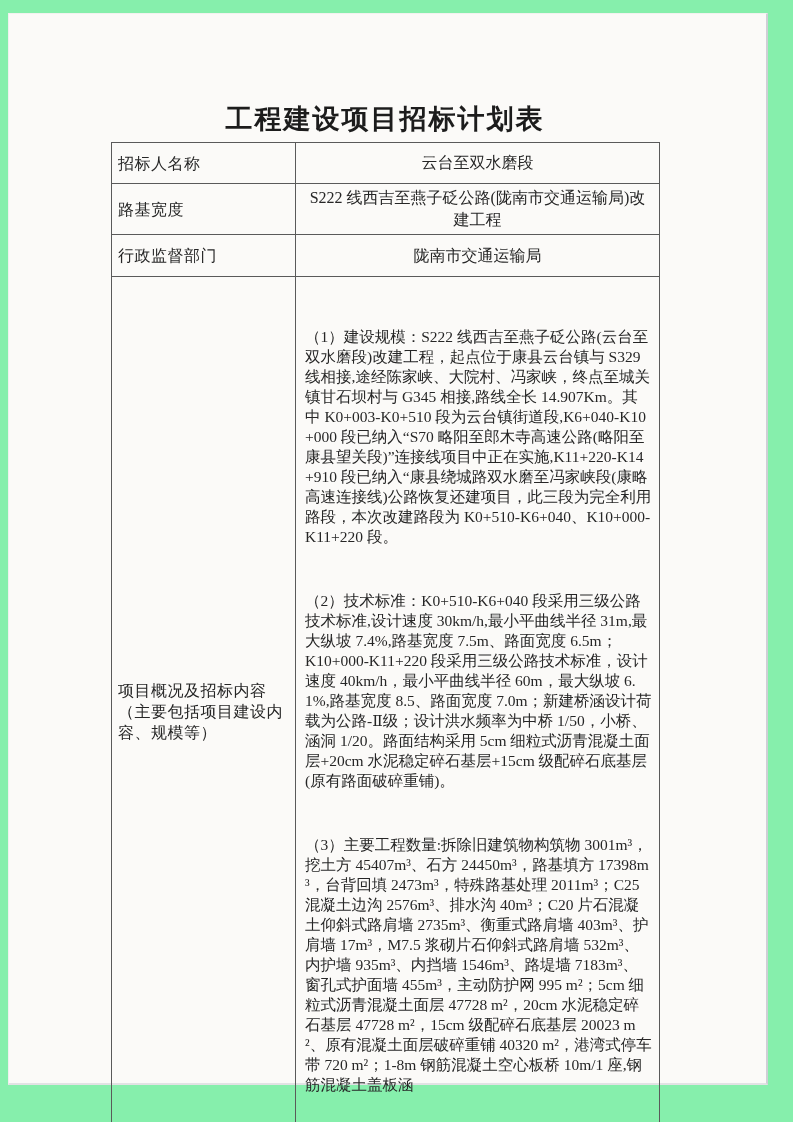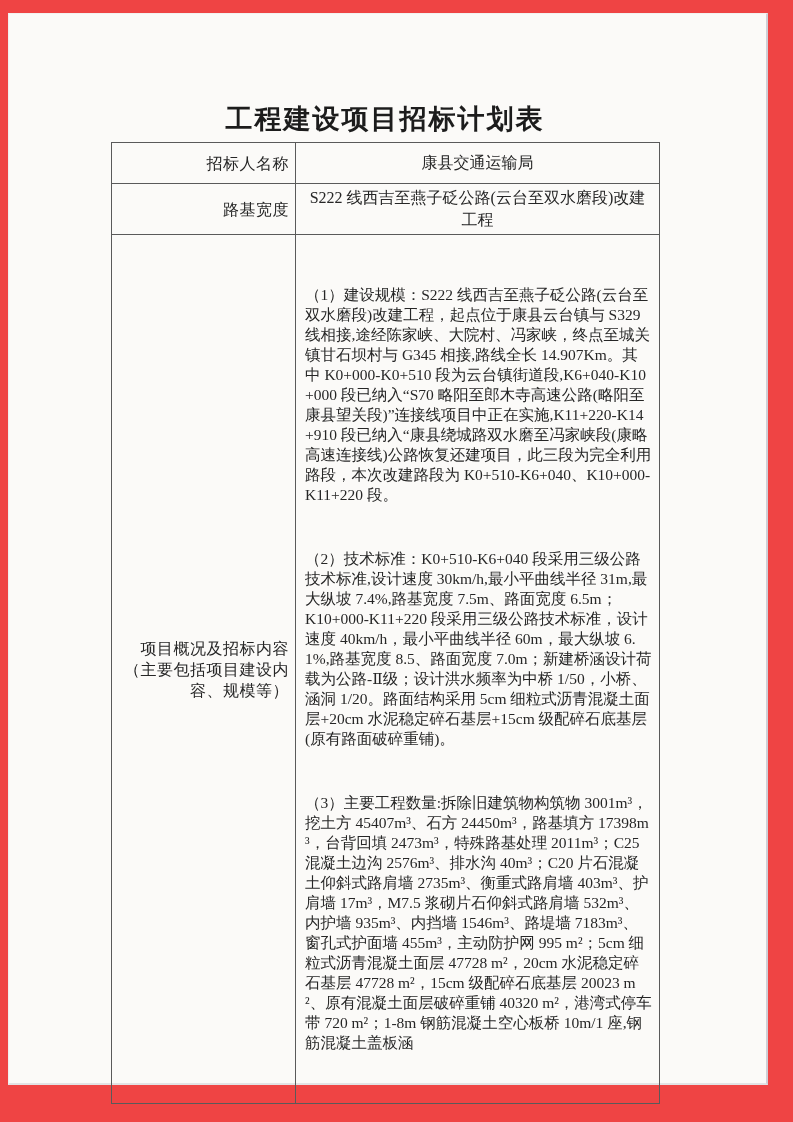--- a/index.html
+++ b/index.html
@@ -5,21 +5,21 @@
   html, body {
     margin: 0;
     padding: 0;
     background: #ffffff;
     font-family: "Liberation Serif", "DejaVu Serif", serif;
   }
   .canvas {
     position: relative;
     width: 793px;
     height: 1122px;
-    background: #ef4444;
+    background: #86efac;
     overflow: hidden;
   }
   
   .sheet {
     position: absolute;
     left: 8px;
     top: 13px;
     width: 760px;
     height: 1072px;
     background: #fbfaf8;
@@ -51,21 +51,21 @@
     width: 548px;
     color: #262626;
   }
   table.grid td {
     border: 1px solid #5a5a5a;
     vertical-align: middle;
     box-sizing: border-box;
   }
   td.lbl {
     width: 184px;
-    text-align: right;
+    text-align: left;
     font-size: 16px;
     letter-spacing: 0.5px;
     line-height: 21px;
     padding: 2px 6px;
   }
   td.val {
     width: 364px;
     text-align: center;
     font-size: 16px;
     line-height: 22px;
@@ -96,34 +96,38 @@
 <div class="canvas">
   <div class="sheet">
     <div class="content">
 
       <h1 class="doc-title">工程建设项目招标计划表</h1>
 
       <table class="grid">
         <tbody>
             <tr class="r1">
           <td class="lbl">招标人名称</td>
-          <td class="val">康县交通运输局</td>
+          <td class="val">云台至双水磨段</td>
         </tr>
 
         <tr class="r2">
           <td class="lbl">路基宽度</td>
-          <td class="val">S222 线西吉至燕子砭公路(云台至双水磨段)改建工程</td>
+          <td class="val">S222 线西吉至燕子砭公路(陇南市交通运输局)改建工程</td>
         </tr>
 
+        <tr class="r3">
+          <td class="lbl">行政监督部门</td>
+          <td class="val">陇南市交通运输局</td>
+        </tr>
 
 
         <tr class="r5">
           <td class="lbl">项目概况及招标内容（主要包括项目建设内容、规模等）</td>
           <td class="val overview-cell">
-            <div class="para">（1）建设规模：S222 线西吉至燕子砭公路(云台至双水磨段)改建工程，起点位于康县云台镇与 S329 线相接,途经陈家峡、大院村、冯家峡，终点至城关镇甘石坝村与 G345 相接,路线全长 14.907Km。其中 K0+000-K0+510 段为云台镇街道段,K6+040-K10+000 段已纳入“S70 略阳至郎木寺高速公路(略阳至康县望关段)”连接线项目中正在实施,K11+220-K14+910 段已纳入“康县绕城路双水磨至冯家峡段(康略高速连接线)公路恢复还建项目，此三段为完全利用路段，本次改建路段为 K0+510-K6+040、K10+000-K11+220 段。</div>
+            <div class="para">（1）建设规模：S222 线西吉至燕子砭公路(云台至双水磨段)改建工程，起点位于康县云台镇与 S329 线相接,途经陈家峡、大院村、冯家峡，终点至城关镇甘石坝村与 G345 相接,路线全长 14.907Km。其中 K0+003-K0+510 段为云台镇街道段,K6+040-K10+000 段已纳入“S70 略阳至郎木寺高速公路(略阳至康县望关段)”连接线项目中正在实施,K11+220-K14+910 段已纳入“康县绕城路双水磨至冯家峡段(康略高速连接线)公路恢复还建项目，此三段为完全利用路段，本次改建路段为 K0+510-K6+040、K10+000-K11+220 段。</div>
             <div class="para">（2）技术标准：K0+510-K6+040 段采用三级公路技术标准,设计速度 30km/h,最小平曲线半径 31m,最大纵坡 7.4%,路基宽度 7.5m、路面宽度 6.5m；
 K10+000-K11+220 段采用三级公路技术标准，设计速度 40km/h，最小平曲线半径 60m，最大纵坡 6.1%,路基宽度 8.5、路面宽度 7.0m；新建桥涵设计荷载为公路-Ⅱ级；设计洪水频率为中桥 1/50，小桥、涵洞 1/20。路面结构采用 5cm 细粒式沥青混凝土面层+20cm 水泥稳定碎石基层+15cm 级配碎石底基层(原有路面破碎重铺)。</div>
             <div class="para">（3）主要工程数量:拆除旧建筑物构筑物 3001m³，挖土方 45407m³、石方 24450m³，路基填方 17398m³，台背回填 2473m³，特殊路基处理 2011m³；C25 混凝土边沟 2576m³、排水沟 40m³；C20 片石混凝土仰斜式路肩墙 2735m³、衡重式路肩墙 403m³、护肩墙 17m³，M7.5 浆砌片石仰斜式路肩墙 532m³、内护墙 935m³、内挡墙 1546m³、路堤墙 7183m³、窗孔式护面墙 455m³，主动防护网 995 m²；5cm 细粒式沥青混凝土面层 47728 m²，20cm 水泥稳定碎石基层 47728 m²，15cm 级配碎石底基层 20023 m²、原有混凝土面层破碎重铺 40320 m²，港湾式停车带 720 m²；1-8m 钢筋混凝土空心板桥 10m/1 座,钢筋混凝土盖板涵</div>
           </td>
         </tr>
       </tbody>
         </table>
 
     </div>
   </div>

